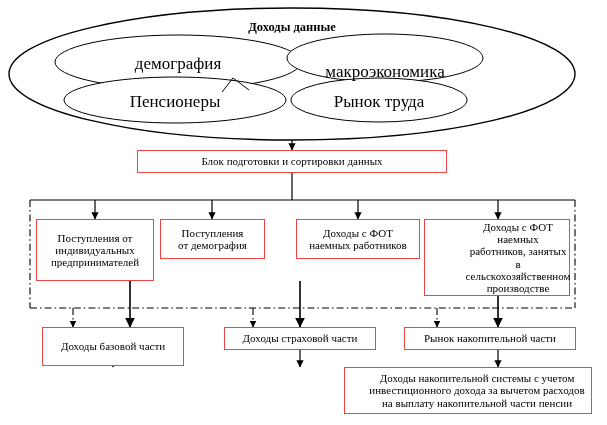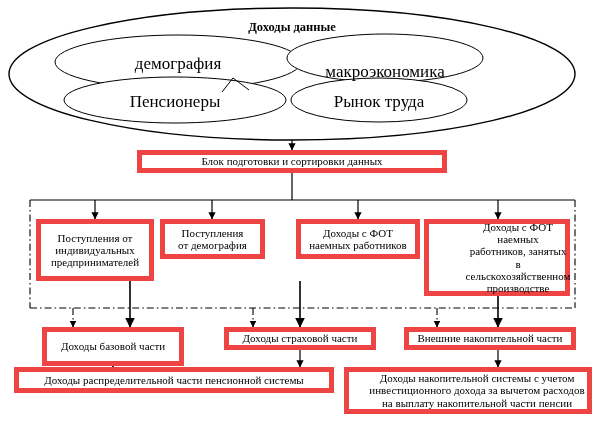--- a/index.html
+++ b/index.html
@@ -22,21 +22,21 @@
     position: absolute;
     left: 0;
     top: 0;
     width: 607px;
     height: 425px;
     pointer-events: none;
   }
   .node {
     position: absolute;
     box-sizing: border-box;
-    border: 5px solid #ef4444;
+    border: 1px solid #ef4444;
     background: #ffffff;
     display: flex;
     align-items: center;
     justify-content: center;
     text-align: center;
     line-height: 1.12;
     font-size: 11px;
     padding: 1px 2px;
   }
   .ellipse-label {
@@ -150,26 +150,23 @@
 
   <div class="node" style="left:42px; top:327px; width:142px; height:39px;">
     <span>Доходы базовой части</span>
   </div>
 
   <div class="node" style="left:224px; top:327px; width:152px; height:23px;">
     <span>Доходы страховой части</span>
   </div>
 
   <div class="node" style="left:404px; top:327px; width:172px; height:23px;">
-    <span>Внешние накопительной части</span>
+    <span>Рынок накопительной части</span>
   </div>
 
-  <div class="node" style="left:14px; top:367px; width:320px; height:26px;">
-    <span>Доходы распределительной части пенсионной системы</span>
-  </div>
 
   <div class="node" style="left:344px; top:367px; width:248px; height:47px;padding-left:20px;">
     <div>
       <span>Доходы накопительной системы с учетом</span>
       <span>инвестиционного дохода за вычетом расходов</span>
       <span>на выплату накопительной части пенсии</span>
     </div>
   </div>
 
 </div>

